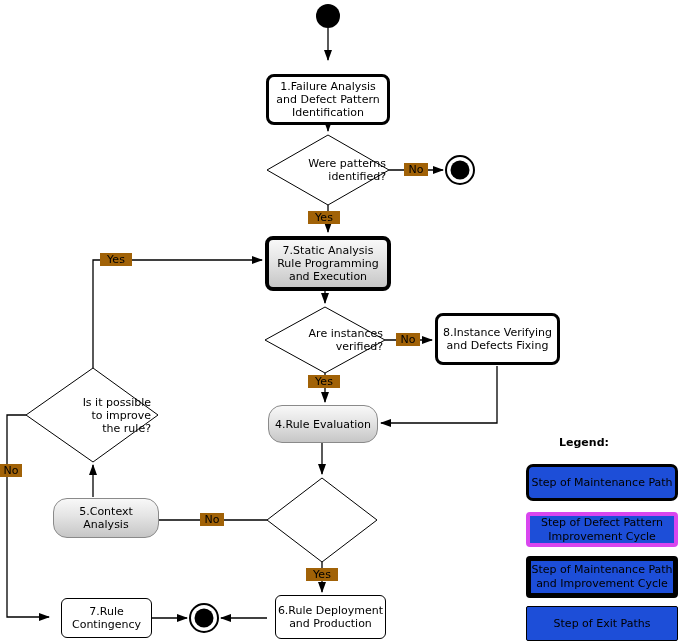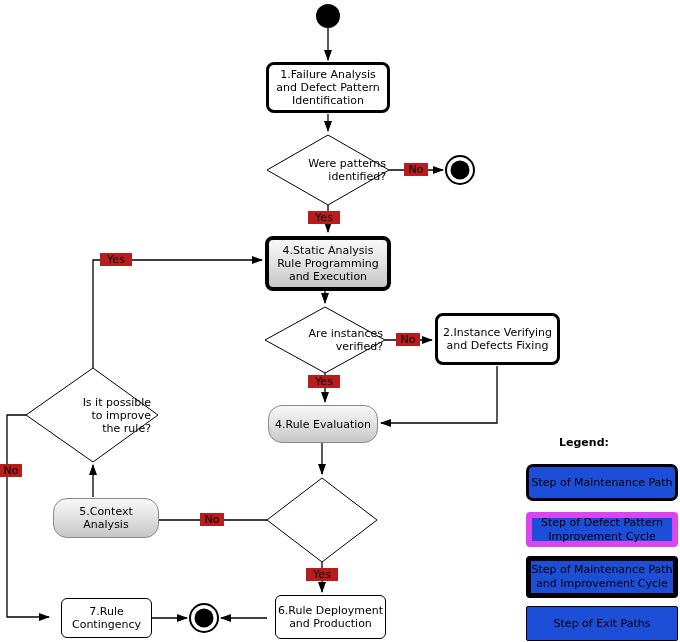--- a/index.html
+++ b/index.html
@@ -36,38 +36,38 @@
     position: absolute;
     text-align: right;
     white-space: pre-line;
     line-height: 13px;
     background: transparent;
   }
   .elabel {
     position: absolute;
     text-align: center;
     line-height: 13px;
-    background: #b91c1c;
+    background: #a16207;
     padding: 0 1px;
   }
   .legend-title { position: absolute; font-weight: bold; margin-left: 32px; }
   .legend-box {
     position: absolute;
     left: 526px;
     width: 152px;
     display: flex;
     align-items: center;
     justify-content: center;
     text-align: center;
     white-space: pre-line;
     line-height: 14px;
     background: #1d4ed8;
   }
   .lb1 { top: 464px; height: 37px; border: 3px solid #000; border-radius: 7px; }
-  .lb2 { top: 512px; height: 35px; border: 6px solid #d946ef; border-radius: 4px; }
+  .lb2 { top: 512px; height: 35px; border: 4px solid #d946ef; border-radius: 4px; }
   .lb3 { top: 556px; height: 42px; border: 5px solid #000; border-radius: 4px; }
   .lb4 { top: 606px; height: 35px; border: 1px solid #000; border-radius: 2px; }
 </style>
 </head>
 <body>
 
 <div id="canvas">
 
   <svg id="wires" viewBox="0 0 680 642" xmlns="http://www.w3.org/2000/svg">
     <defs>
@@ -104,29 +104,29 @@
       <path d="M267,520 L147,520" marker-end="url(#arrow)"></path>
       <path d="M93,497 L93,465" marker-end="url(#arrow)"></path>
       <path d="M93,368 L93,260 L262,260" marker-end="url(#arrow)"></path>
       <path d="M26,415 L7,415 L7,617 L49,617" marker-end="url(#arrow)"></path>
       <path d="M322,562 L322,592" marker-end="url(#arrow)"></path>
       <path d="M144,618 L187,618" marker-end="url(#arrow)"></path>
       <path d="M267,618 L221,618" marker-end="url(#arrow)"></path>
     </g>
   </svg>
 
-  <div class="node thick" style="left:266px; top:62px; width:124px; height:51px;">1.Failure Analysis
+  <div class="node thick" style="left:266px; top:74px; width:124px; height:51px;">1.Failure Analysis
 and Defect Pattern
 Identification</div>
 
-  <div class="node xthick gray" style="left:265px; top:236px; width:126px; height:55px;">4.Static Analysis
+  <div class="node xthick gray" style="left:265px; top:236px; width:126px; height:55px;">7.Static Analysis
 Rule Programming
 and Execution</div>
 
-  <div class="node thick" style="left:435px; top:313px; width:125px; height:52px;">2.Instance Verifying
+  <div class="node thick" style="left:435px; top:313px; width:125px; height:52px;">8.Instance Verifying
 and Defects Fixing</div>
 
   <div class="node thin-gray gray" style="left:268px; top:405px; width:110px; height:38px;">4.Rule Evaluation</div>
 
   <div class="node thin-gray gray" style="left:53px; top:498px; width:106px; height:40px;">5.Context
 Analysis</div>
 
   <div class="node thin-black" style="left:267px; top:595px; width:111px; height:44px;">6.Rule Deployment
 and Production</div>
 

